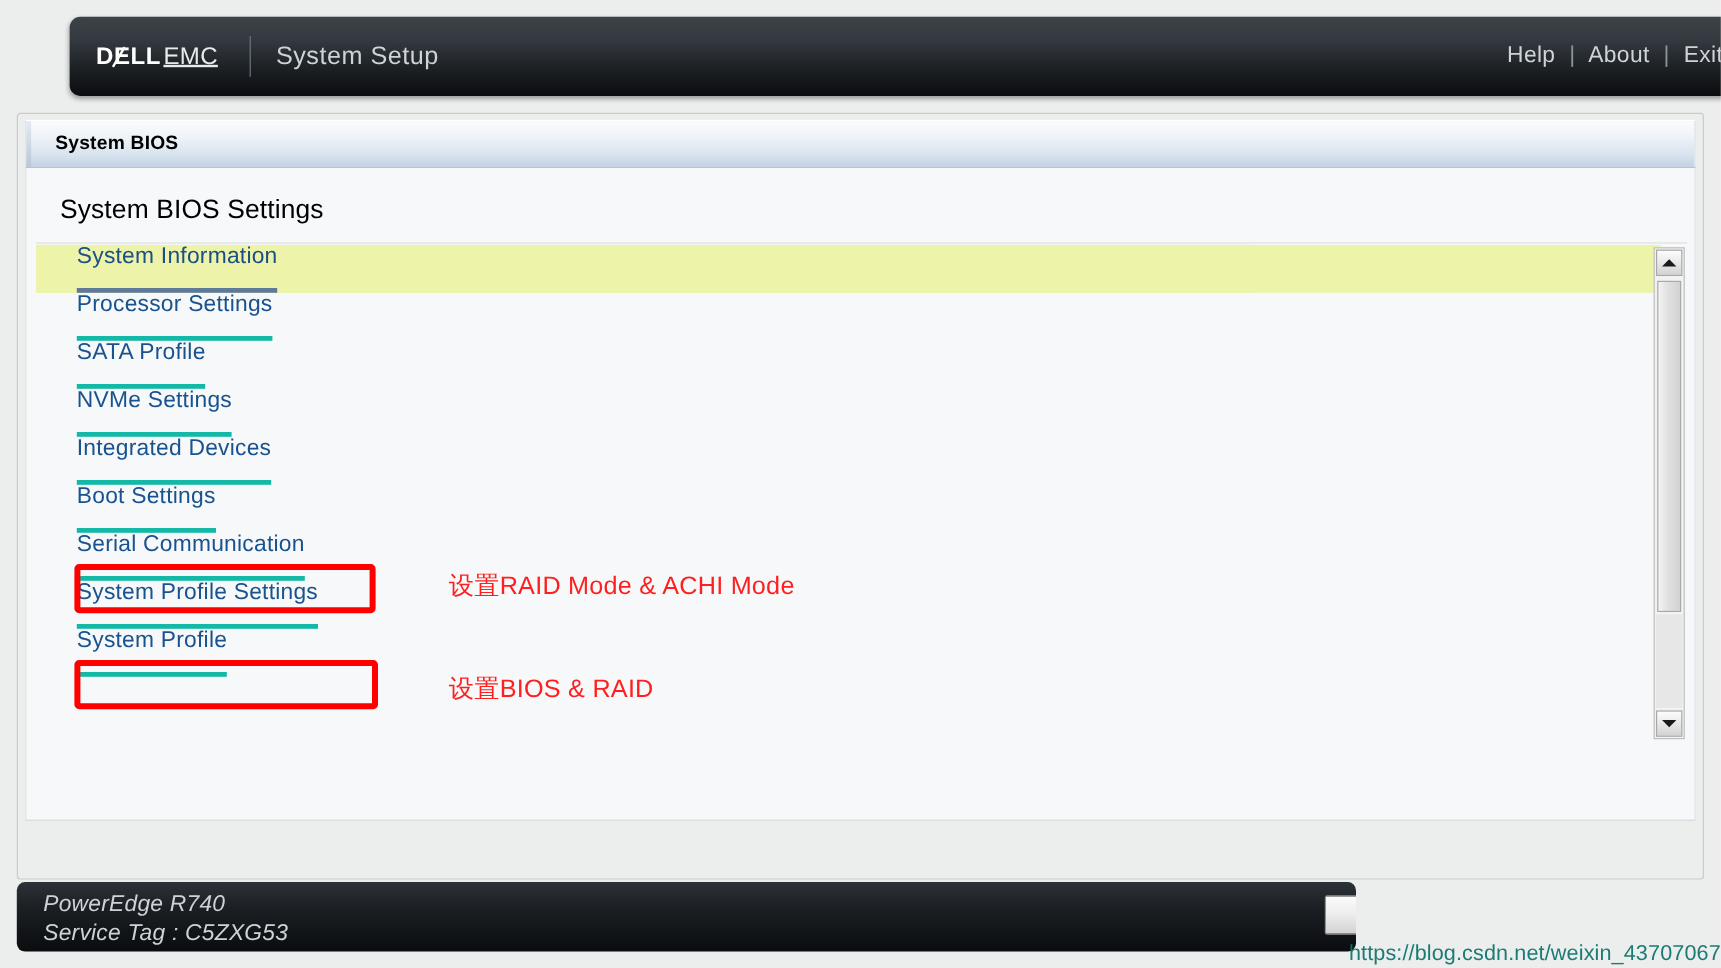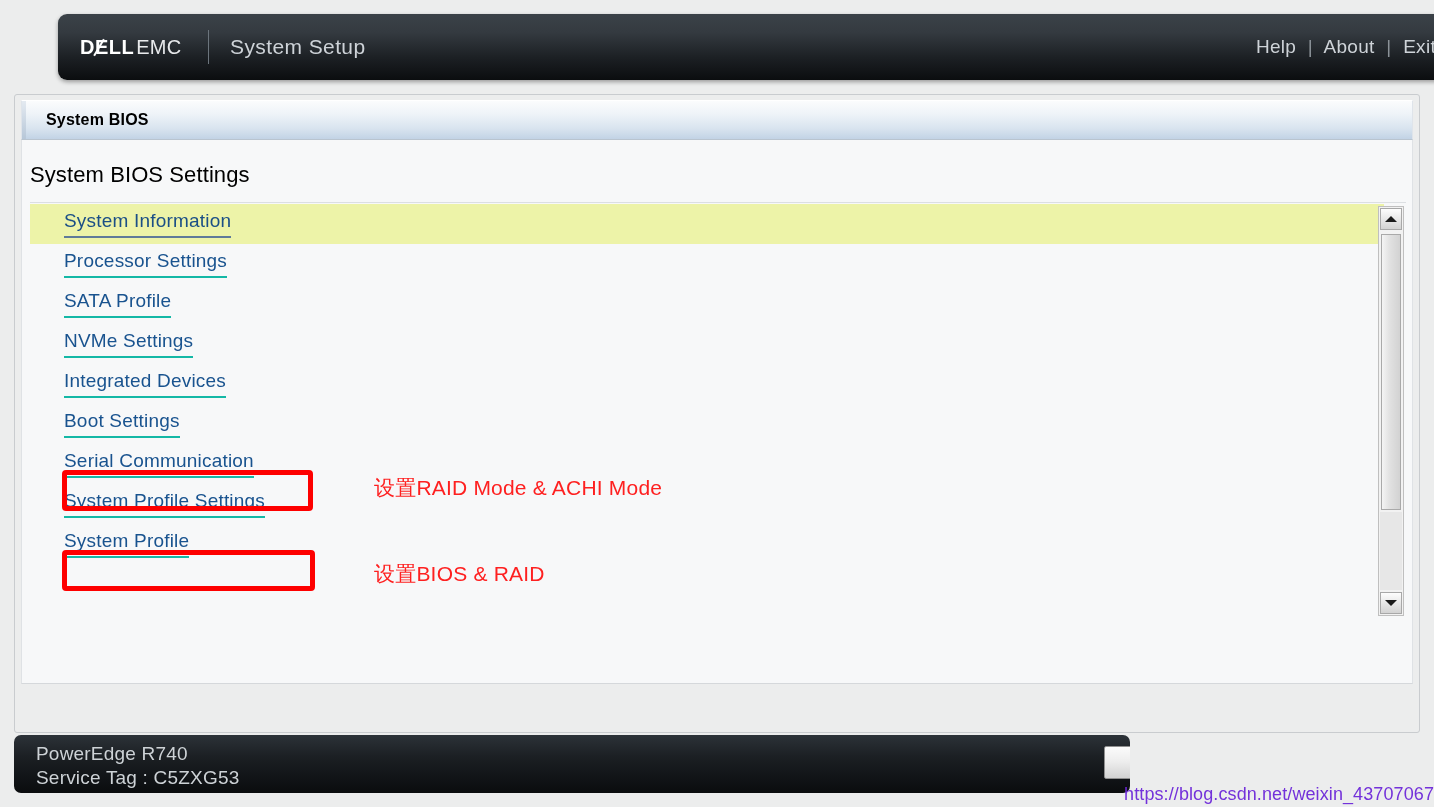--- a/index.html
+++ b/index.html
@@ -83,20 +83,21 @@
     transform: rotate(31deg);
     transform-origin: center;
   }
   .emc-word {
     font-size: 20px;
     font-weight: normal;
     color: #e8eaec;
     letter-spacing: 0.3px;
     line-height: 1;
     margin-left: 2px;
+    text-decoration: underline;
   }
   .logo-divider {
     position: absolute;
     left: 150px;
     top: 16px;
     width: 1px;
     height: 34px;
     background: #6c757d;
   }
   #setup-title {
@@ -182,21 +183,21 @@
     width: 1392px;
     height: 544px;
     background: #f7f8f9;
     border-left: 1px solid #dfe2e5;
     border-right: 1px solid #dfe2e5;
     border-bottom: 1px solid #d5d8db;
     box-sizing: border-box;
   }
   #settings-heading {
     position: absolute;
-    left: 8px;
+    left: 28px;
     top: 22px;
     font-size: 22px;
     color: #000000;
     letter-spacing: 0.1px;
     white-space: nowrap;
   }
   .heading-rule {
     position: absolute;
     left: 8px;
     top: 62px;
@@ -240,22 +241,22 @@
     z-index: 0;
   }
   .menu-link {
     position: relative;
     z-index: 1;
     margin-left: 34px;
     font-size: 19px;
     color: #19538f;
     letter-spacing: 0.2px;
     white-space: nowrap;
-    padding-bottom: 6px;
-    border-bottom: 2px solid #14b8a6;
+    padding-bottom: 17px;
+    border-bottom: 4px solid #14b8a6;
     cursor: pointer;
     line-height: 1;
   }
   .menu-row.highlight .menu-link {
     color: #1b4f86;
     border-bottom-color: #5f7a99;
   }
 
   
   .redbox {
@@ -336,20 +337,21 @@
   
   #footer {
     position: absolute;
     left: 14px;
     top: 735px;
     width: 1116px;
     height: 58px;
     border-radius: 7px;
     background: linear-gradient(180deg, #2c3238 0%, #1b1f23 38%, #0a0c0e 100%);
     overflow: hidden;
+    font-style: italic;
   }
   #sys-model {
     position: absolute;
     left: 22px;
     top: 8px;
     font-size: 19px;
     color: #cdd2d6;
     white-space: nowrap;
     letter-spacing: 0.2px;
   }
@@ -380,21 +382,21 @@
     letter-spacing: 0.2px;
   }
   #btn-default { left: 1090px; width: 140px; }
   #btn-finish  { left: 1238px; width: 140px; }
 
   #watermark {
     position: absolute;
     right: 0px;
     bottom: 2px;
     font-size: 18px;
-    color: #6d28d9;
+    color: #0f766e;
     opacity: 0.95;
     white-space: nowrap;
     letter-spacing: 0.1px;
     z-index: 5;
     margin-top: 14px;
   }
 </style>
 </head>
 <body>
 

